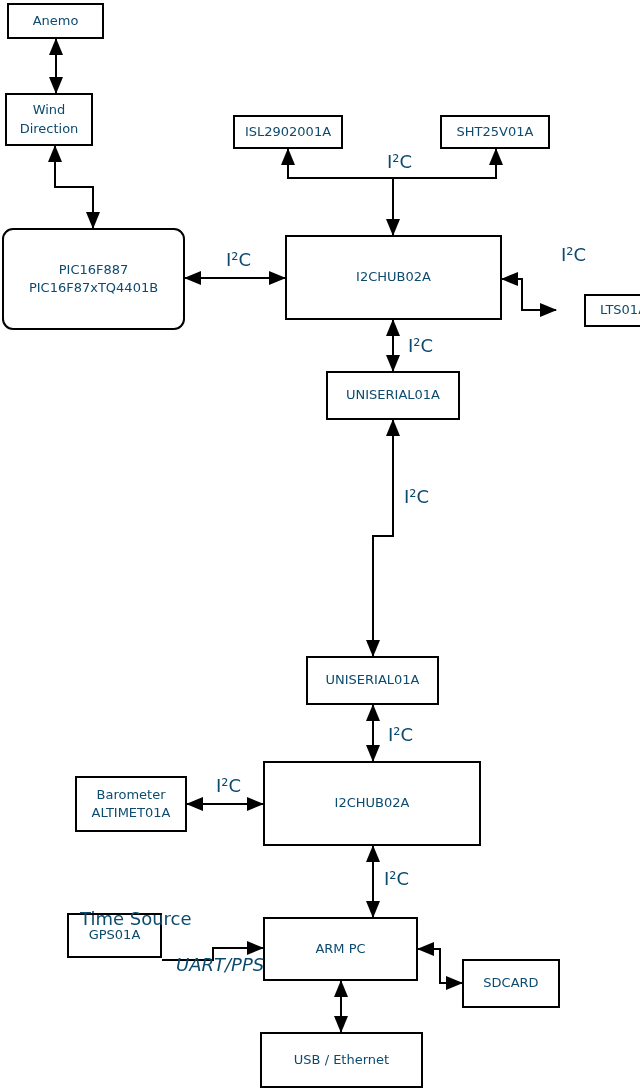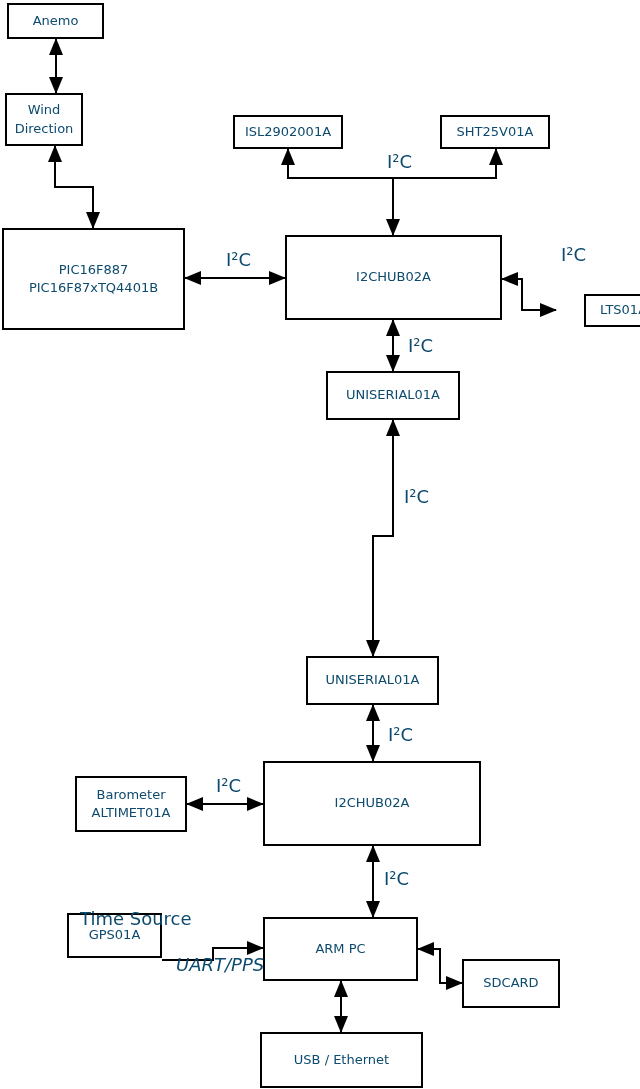--- a/index.html
+++ b/index.html
@@ -47,26 +47,26 @@
       <path d="M162,960 L213,960 L213,948 L263,948" marker-end="url(#ae)"></path>
       <path d="M418,949 L440,949 L440,983 L462,983" marker-start="url(#as)" marker-end="url(#ae)"></path>
       <path d="M341,981 V1032" marker-start="url(#as)" marker-end="url(#ae)"></path>
     </g>
   </svg>
 
   <div class="node" style="left:7px;top:3px;width:97px;height:36px;">
     <span>Anemo</span>
   </div>
 
-  <div class="node" style="left:5px;top:93px;width:78px;height:53px;">
+  <div class="node" style="left:5px;top:93px;width:88px;height:53px;">
     <span>Wind</span>
     <span>Direction</span>
   </div>
 
-  <div class="node" style="left:2px;top:228px;width:183px;height:102px;">
+  <div class="node" style="left:2px;top:228px;width:183px;height:102px;border-radius:11px;">
     <span>PIC16F887</span>
     <span>PIC16F87xTQ4401B</span>
   </div>
 
   <div class="node" style="left:233px;top:115px;width:110px;height:34px;">
     <span>ISL2902001A</span>
   </div>
 
   <div class="node" style="left:440px;top:115px;width:110px;height:34px;text-align:right;">
     <span>SHT25V01A</span>

